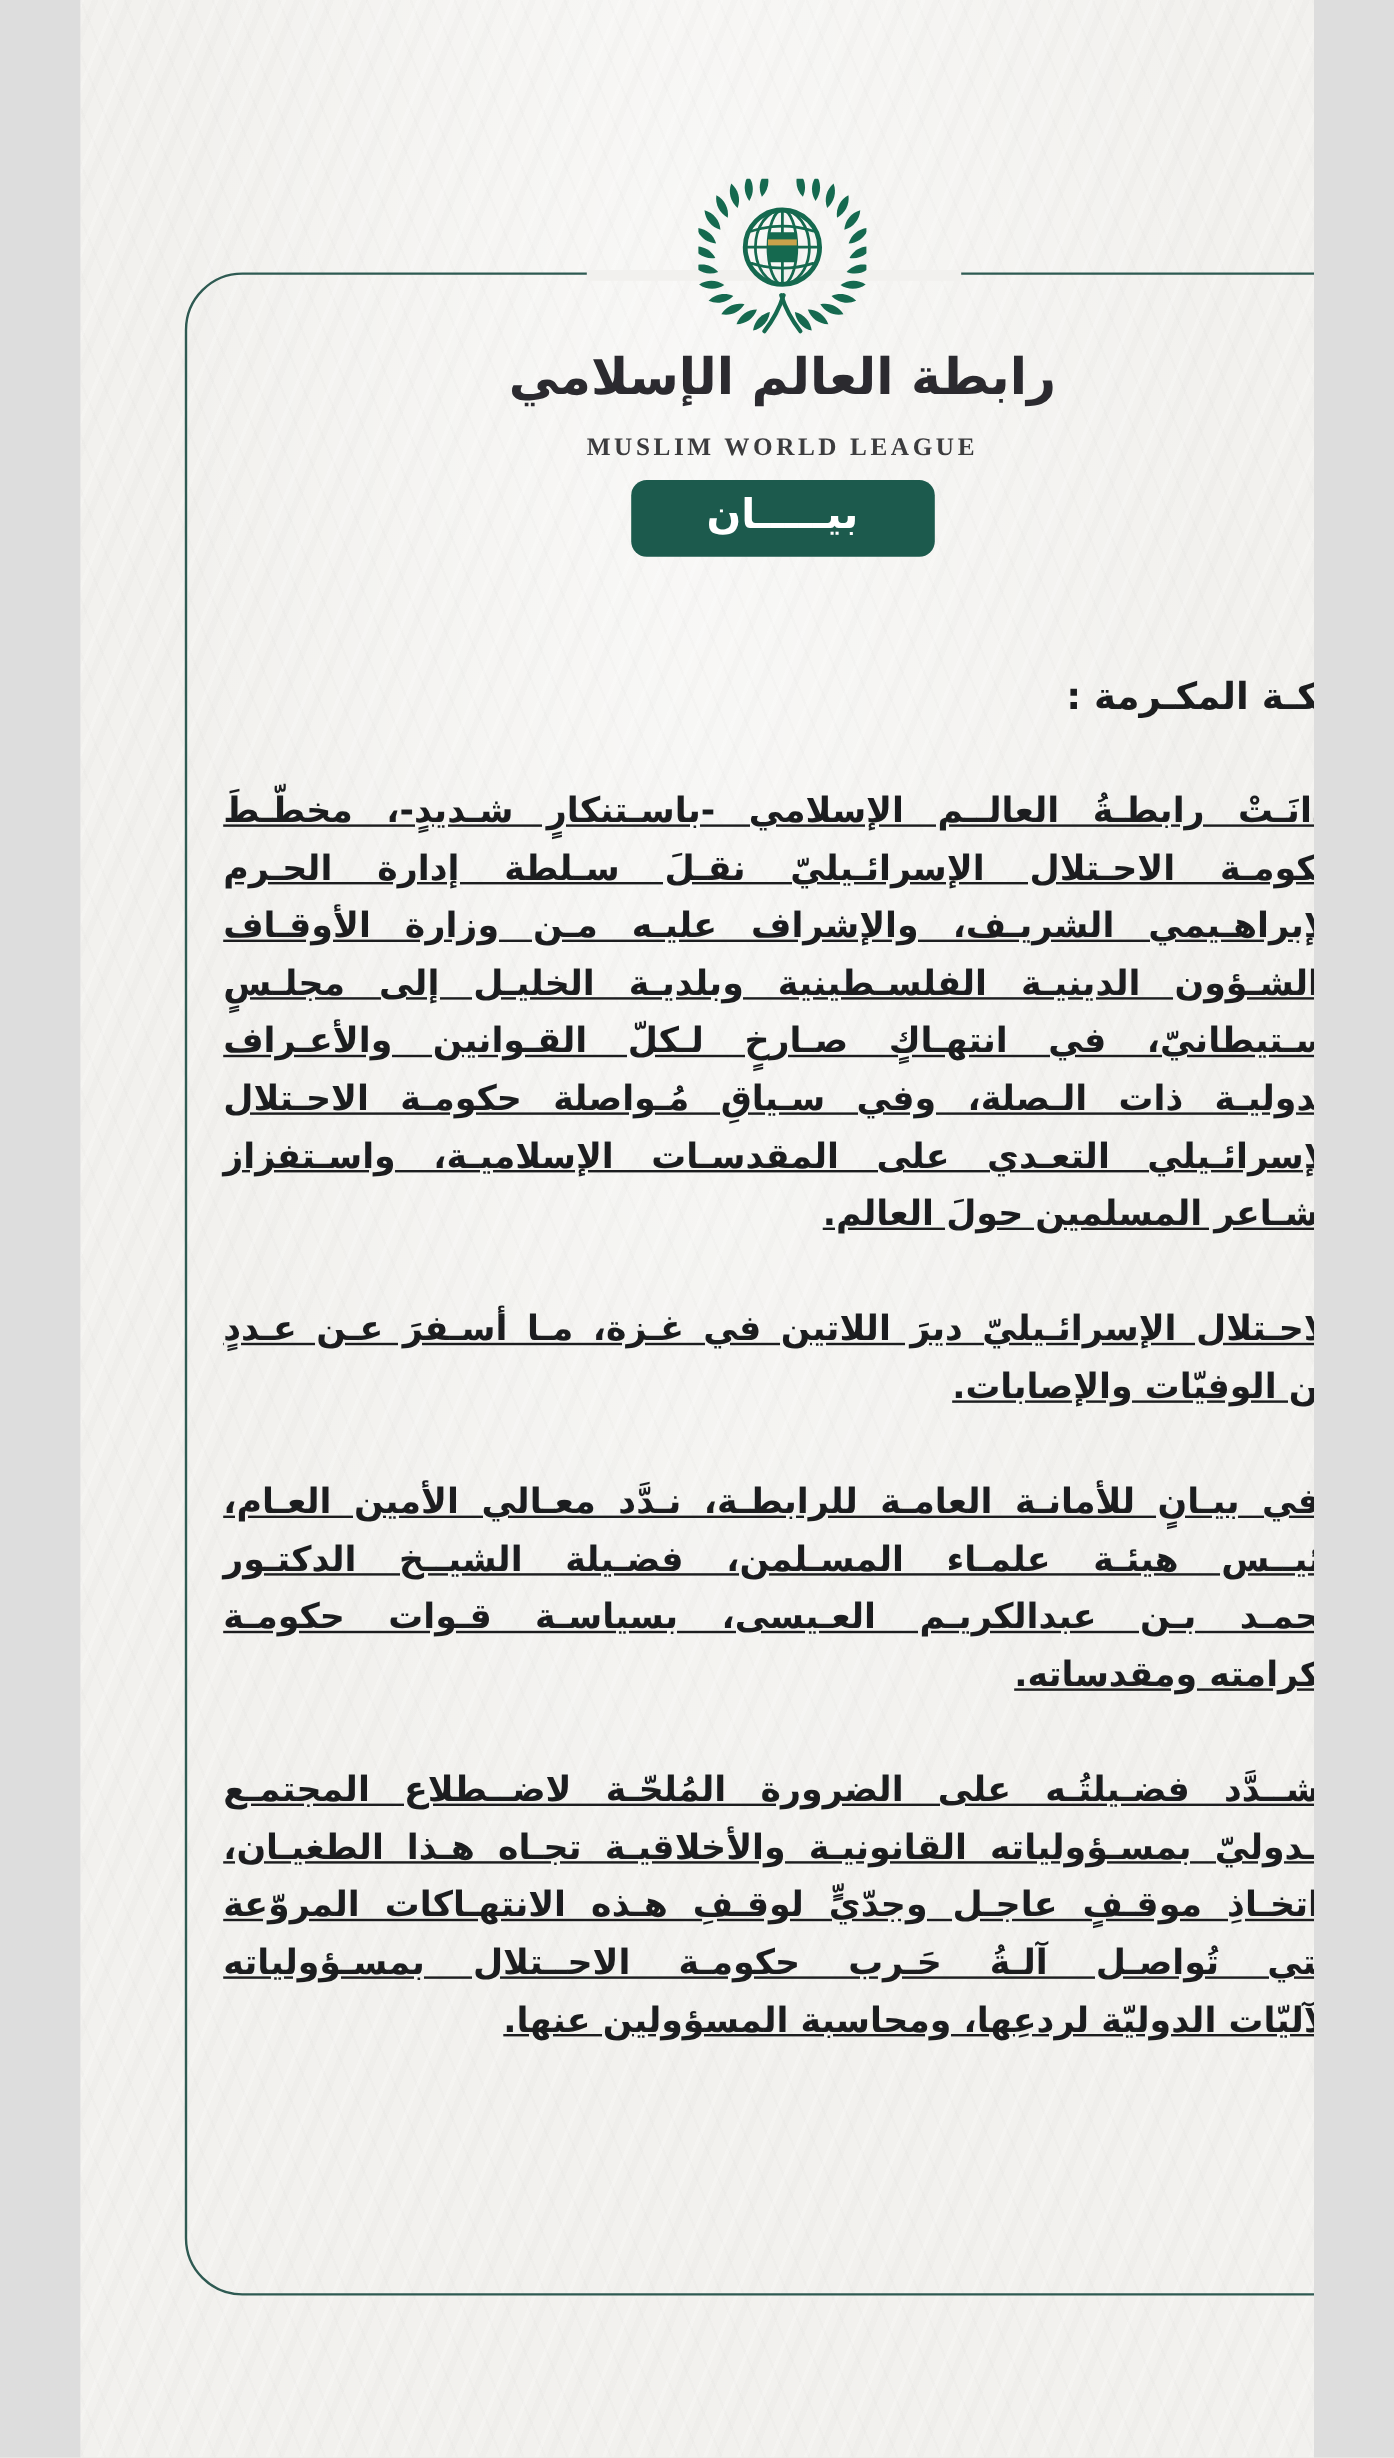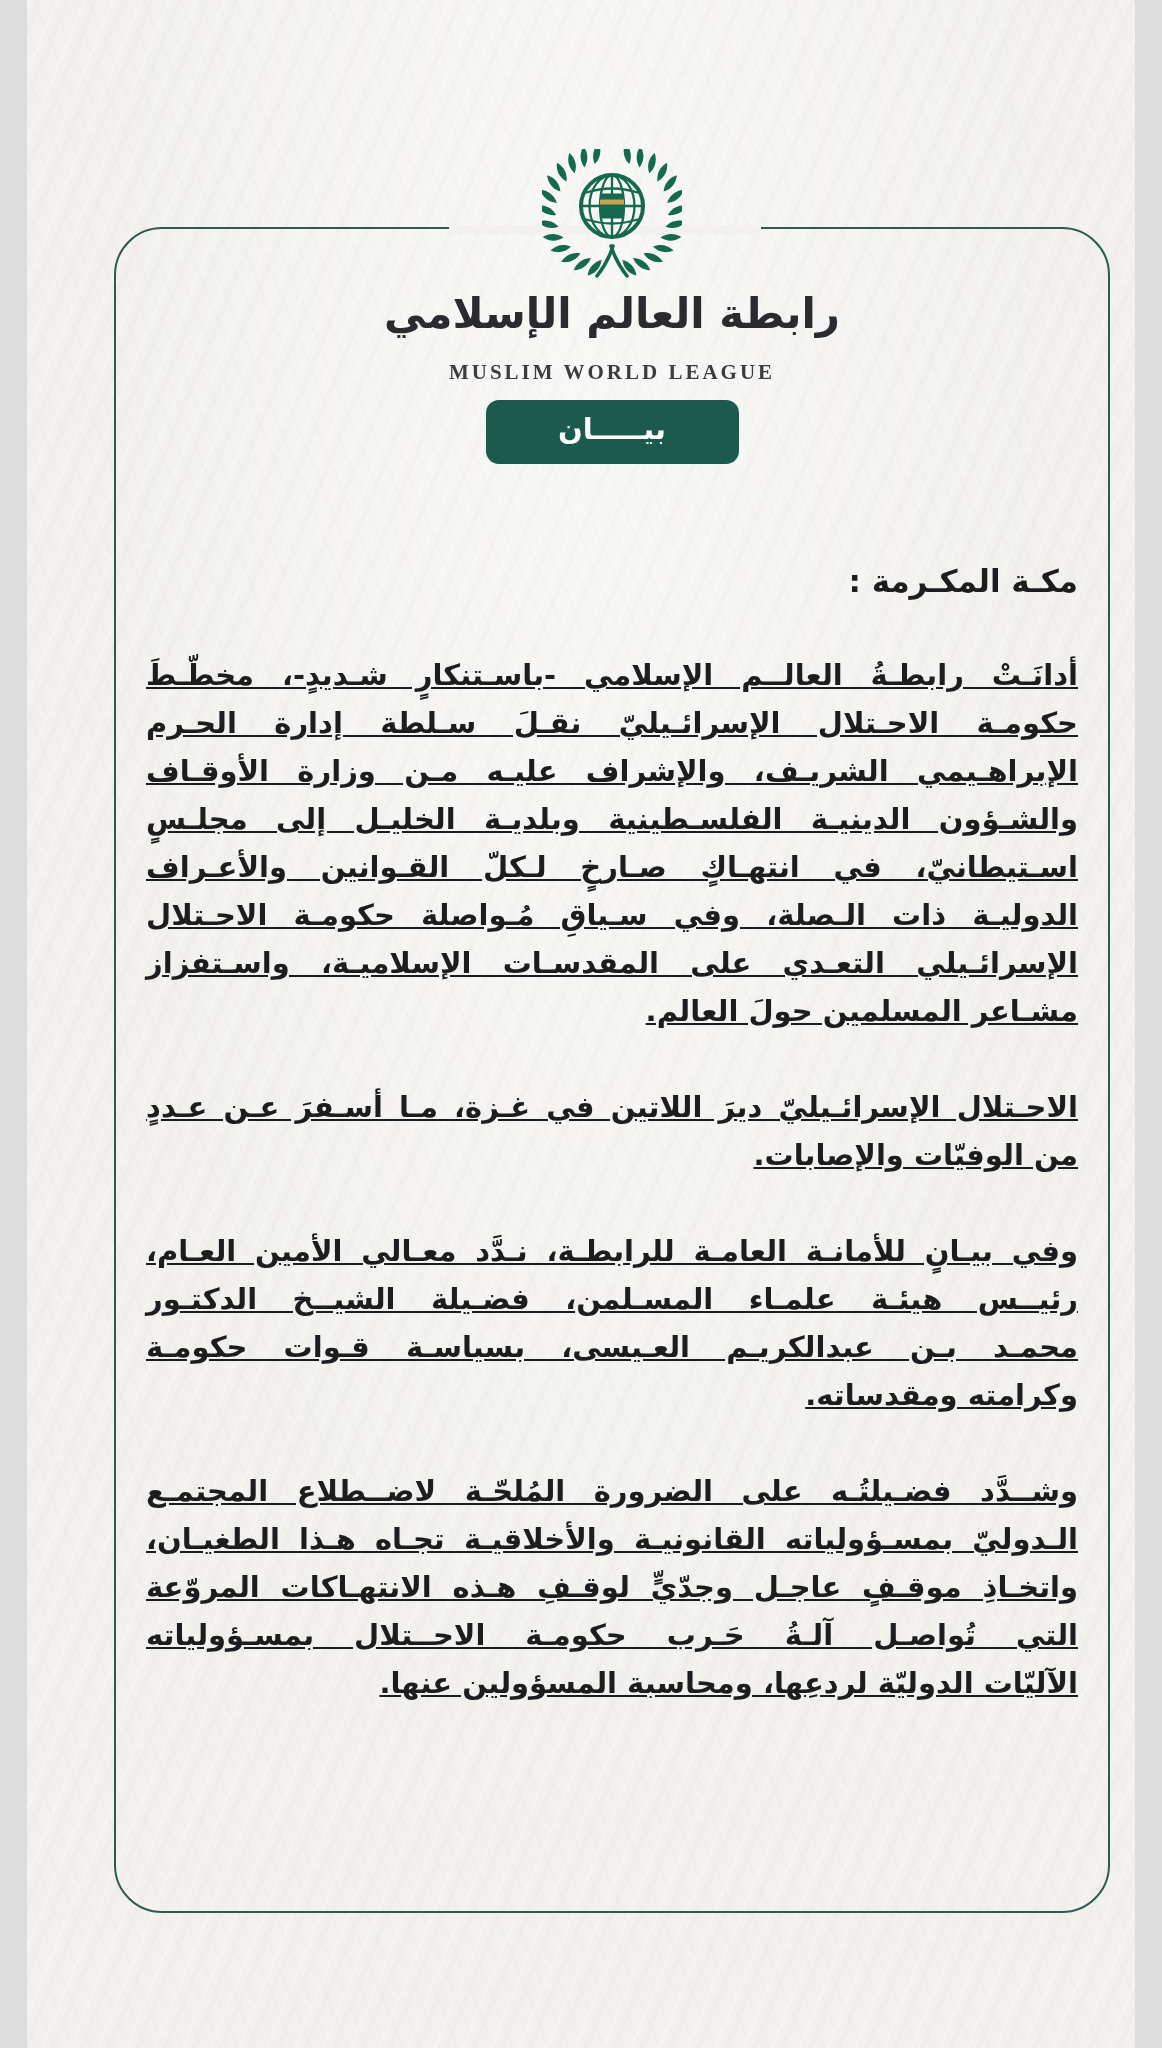--- a/index.html
+++ b/index.html
@@ -8,21 +8,21 @@
     --banner-green:#1c5a4d;
     --logo-green:#15694f;
     --kaaba-gold:#c9a24b;
     --text:#1c1d1f;
     --calligraphy:#2b2a2f;
     --en-name:#3c3c3e;
   }
   *{margin:0;padding:0;box-sizing:border-box;}
   body{background:#ddd;font-family:"DejaVu Sans",sans-serif;}
   .page{
-    position:relative;width:1108px;height:2048px;margin:0 auto;
+    position:relative;width:1028px;height:2048px;margin:0 auto;
     background:var(--background);overflow:hidden;
   }
   
   .page::before{
     content:"";position:absolute;inset:0;pointer-events:none;z-index:0;
     background:
       repeating-linear-gradient(112deg, rgba(255,255,255,.20) 0 3px, rgba(0,0,0,0) 3px 9px, rgba(0,0,0,.012) 9px 14px, rgba(0,0,0,0) 14px 26px),
       repeating-linear-gradient(248deg, rgba(0,0,0,.010) 0 2px, rgba(0,0,0,0) 2px 17px),
       radial-gradient(ellipse at 50% 18%, rgba(255,255,255,.5), rgba(0,0,0,0) 60%);
   }
@@ -49,21 +49,21 @@
     margin-top:16px;height:22px;line-height:22px;
     font-family:"Liberation Serif",serif;font-weight:700;
     font-size:21px;letter-spacing:3px;color:var(--en-name);white-space:nowrap;
   }
   .banner{
     margin-top:17px;width:253px;height:64px;border-radius:13px;
     background:var(--banner-green);
     display:flex;align-items:center;justify-content:center;
   }
   .banner-label{
-    color:#ffffff;font-size:29px;font-weight:700;line-height:1;
+    color:#ffffff;font-size:34px;font-weight:700;line-height:1;
     padding-bottom:6px;white-space:nowrap;
   }
   .content{
     position:absolute;top:326px;left:30px;right:30px;
     direction:rtl;color:var(--text);
   }
   .dateline{
     text-align:right;font-size:31px;font-weight:700;
     height:52px;line-height:52px;margin-bottom:44px;
   }

